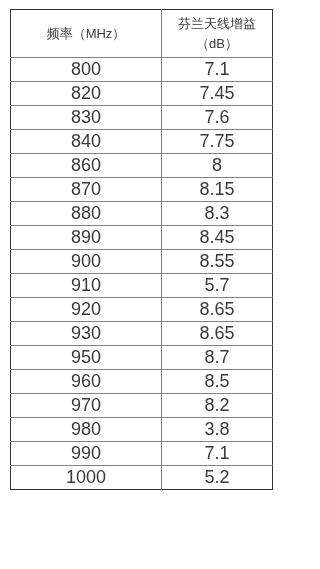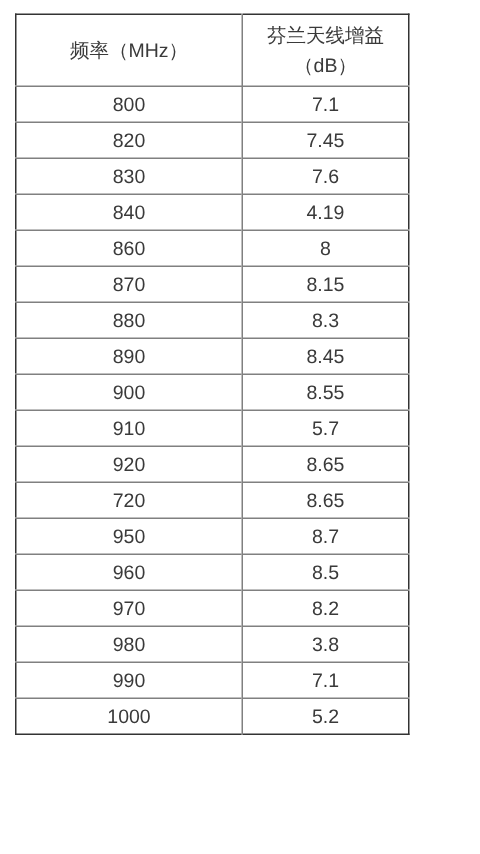--- a/index.html
+++ b/index.html
@@ -55,21 +55,21 @@
   .gain-table thead th {
     height: 47px;
     font-size: 13px;
     line-height: 20px;
     border-bottom: 1px solid #808080;
   }
   .hdr-line { display: block; }
 
   .gain-table tbody td {
     height: 23px;
-    font-size: 13px;
+    font-size: 18px;
     line-height: 23px;
     border-top: 1px solid #808080;
   }
   .gain-table tbody tr:first-child td {
     border-top: none;
   }
 </style>
 </head>
 <body>
 
@@ -98,21 +98,21 @@
       <tr>
         <td>820</td>
         <td>7.45</td>
       </tr>
       <tr>
         <td>830</td>
         <td>7.6</td>
       </tr>
       <tr>
         <td>840</td>
-        <td>4.19</td>
+        <td>7.75</td>
       </tr>
       <tr>
         <td>860</td>
         <td>8</td>
       </tr>
       <tr>
         <td>870</td>
         <td>8.15</td>
       </tr>
       <tr>
@@ -129,21 +129,21 @@
       </tr>
       <tr>
         <td>910</td>
         <td>5.7</td>
       </tr>
       <tr>
         <td>920</td>
         <td>8.65</td>
       </tr>
       <tr>
-        <td>720</td>
+        <td>930</td>
         <td>8.65</td>
       </tr>
       <tr>
         <td>950</td>
         <td>8.7</td>
       </tr>
       <tr>
         <td>960</td>
         <td>8.5</td>
       </tr>

